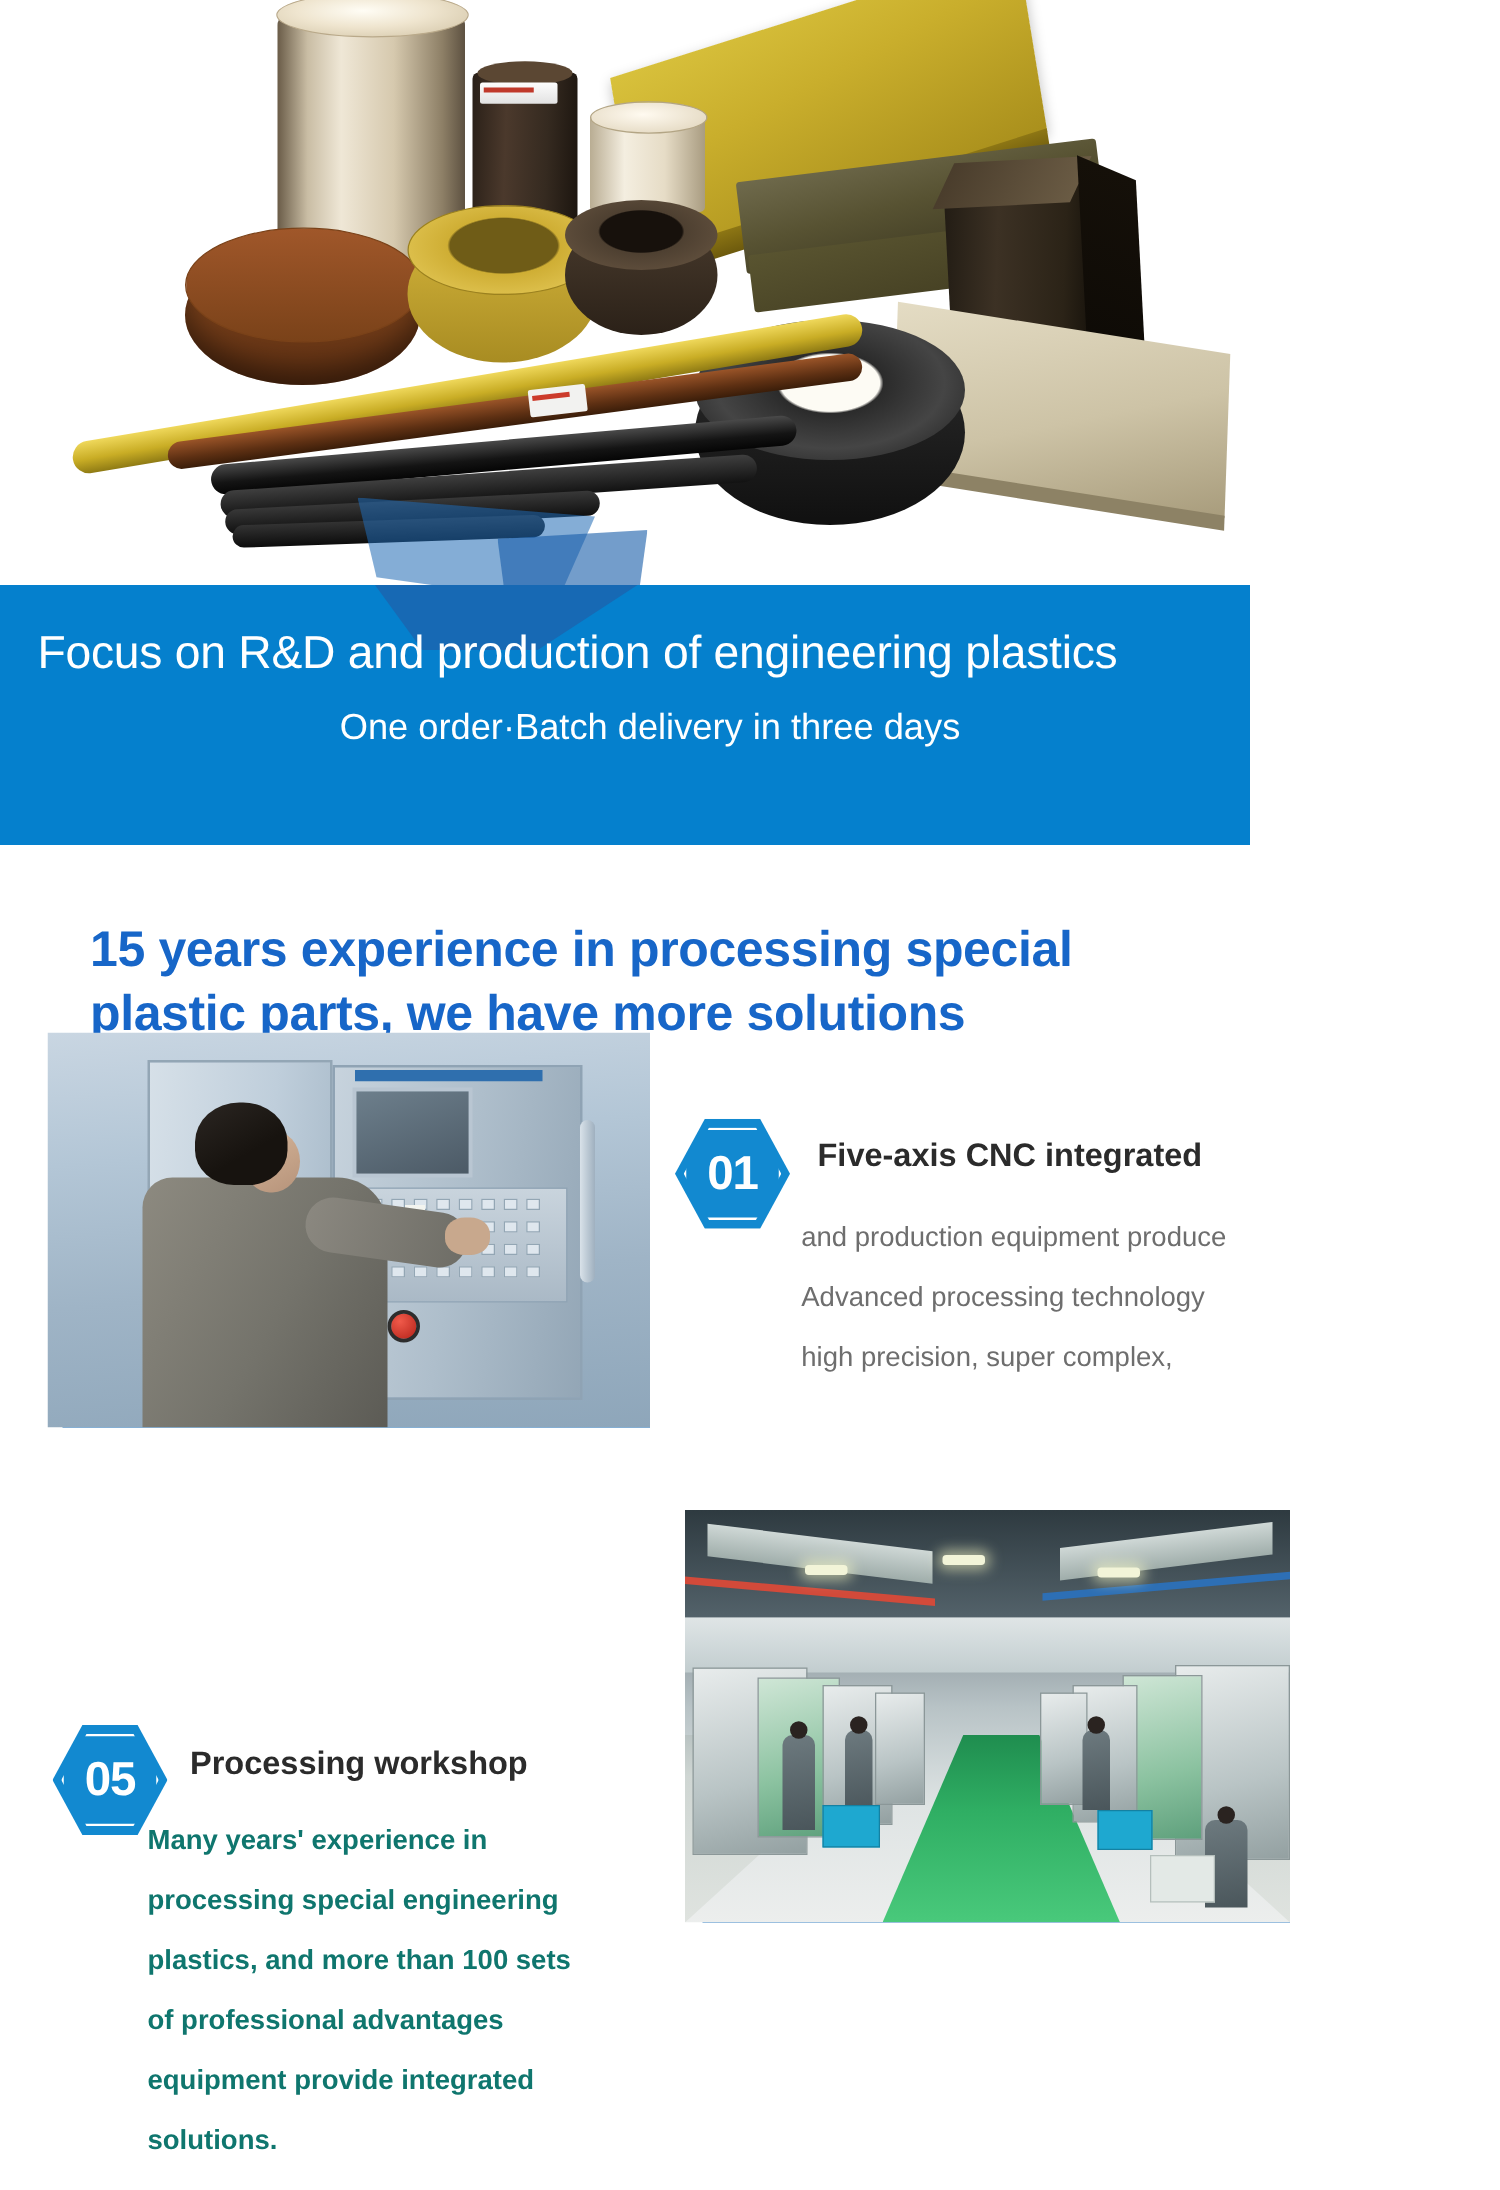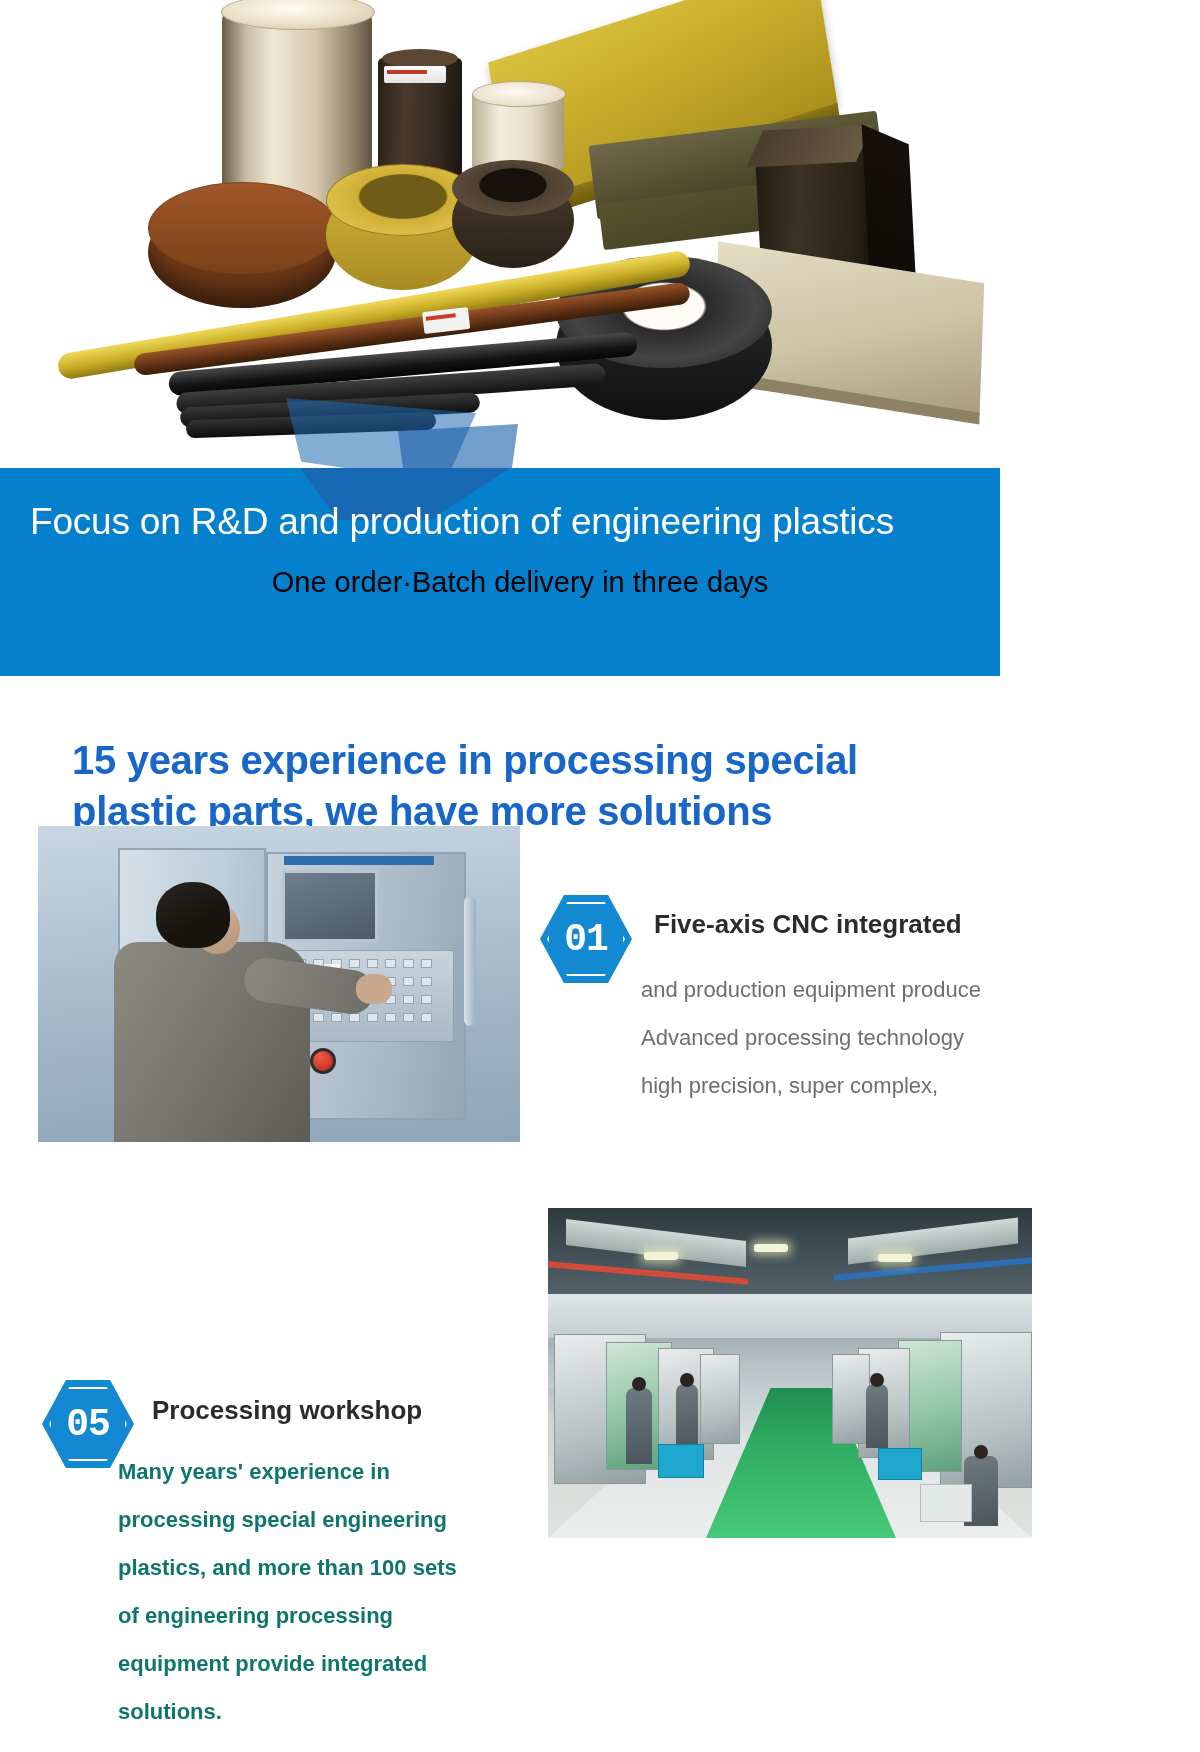--- a/index.html
+++ b/index.html
@@ -244,21 +244,21 @@
     background:#1769b4;
     clip-path:polygon(0 0,100% 0,62% 100%,18% 100%);
   }
   .banner-l1{
     position:absolute; left:30px; top:32px; width:1140px;
     color:#ffffff; font-size:37px; line-height:44px;
     font-weight:400; letter-spacing:-.2px;
   }
   .banner-l2{
     position:absolute; left:0; top:96px; width:1040px;
-    text-align:center; color:#000000;
+    text-align:center; color:#ffffff;
     font-size:29px; line-height:36px; font-weight:400;
   }
 
   
   .sec-heading{
     position:absolute; left:72px; top:735px; width:1000px;
     color:#1766c8; font-size:40px; line-height:51px;
     font-weight:bold; letter-spacing:-.3px;
   }
 
@@ -350,21 +350,21 @@
   }
   .hexbadge .hex-inner{
     position:absolute; left:7px; top:7px; width:78px; height:74px;
     border:2px solid #ffffff;
     clip-path:polygon(26% 0,74% 0,100% 50%,74% 100%,26% 100%,0 50%);
   }
   .hexbadge .hex-num{
     position:absolute; left:0; top:0; width:92px; height:88px;
     display:flex; align-items:center; justify-content:center;
     color:#ffffff; font-size:38px; font-weight:bold;
-    font-family:Liberation Mono, monospace; letter-spacing:-1px;
+    font-family:Liberation Sans, sans-serif; letter-spacing:-1px;
   }
 
   .b01-badge{ left:540px; top:895px; }
   .b01-title{
     position:absolute; left:654px; top:908px; width:460px;
     color:#2b2b2b; font-size:26px; font-weight:bold; line-height:32px;
   }
   .b01-body{
     position:absolute; left:641px; top:966px; width:440px;
     color:#6e6e6e; font-size:22px; line-height:48px; font-weight:400;
@@ -530,21 +530,21 @@
 <div class="hexbadge b02-badge">
   <div class="hex-outer"></div>
   <div class="hex-inner"></div>
   <div class="hex-num">05</div>
 </div>
 <div class="b02-title">Processing workshop</div>
 <div class="b02-body">
   <div>Many years' experience in</div>
   <div>processing special engineering</div>
   <div>plastics, and more than 100 sets</div>
-  <div>of engineering processing</div>
+  <div>of professional advantages</div>
   <div>equipment provide integrated</div>
   <div>solutions.</div>
 </div>
 
 <div class="photo shop-photo">
   <div class="frame"></div>
   <div class="inner">
     <div class="shop-ceiling"></div>
     <div class="shop-duct" style="left:18px;top:22px;width:180px;height:26px;transform:skewY(7deg)"></div>
     <div class="shop-duct" style="left:300px;top:20px;width:170px;height:26px;transform:skewY(-7deg)"></div>

